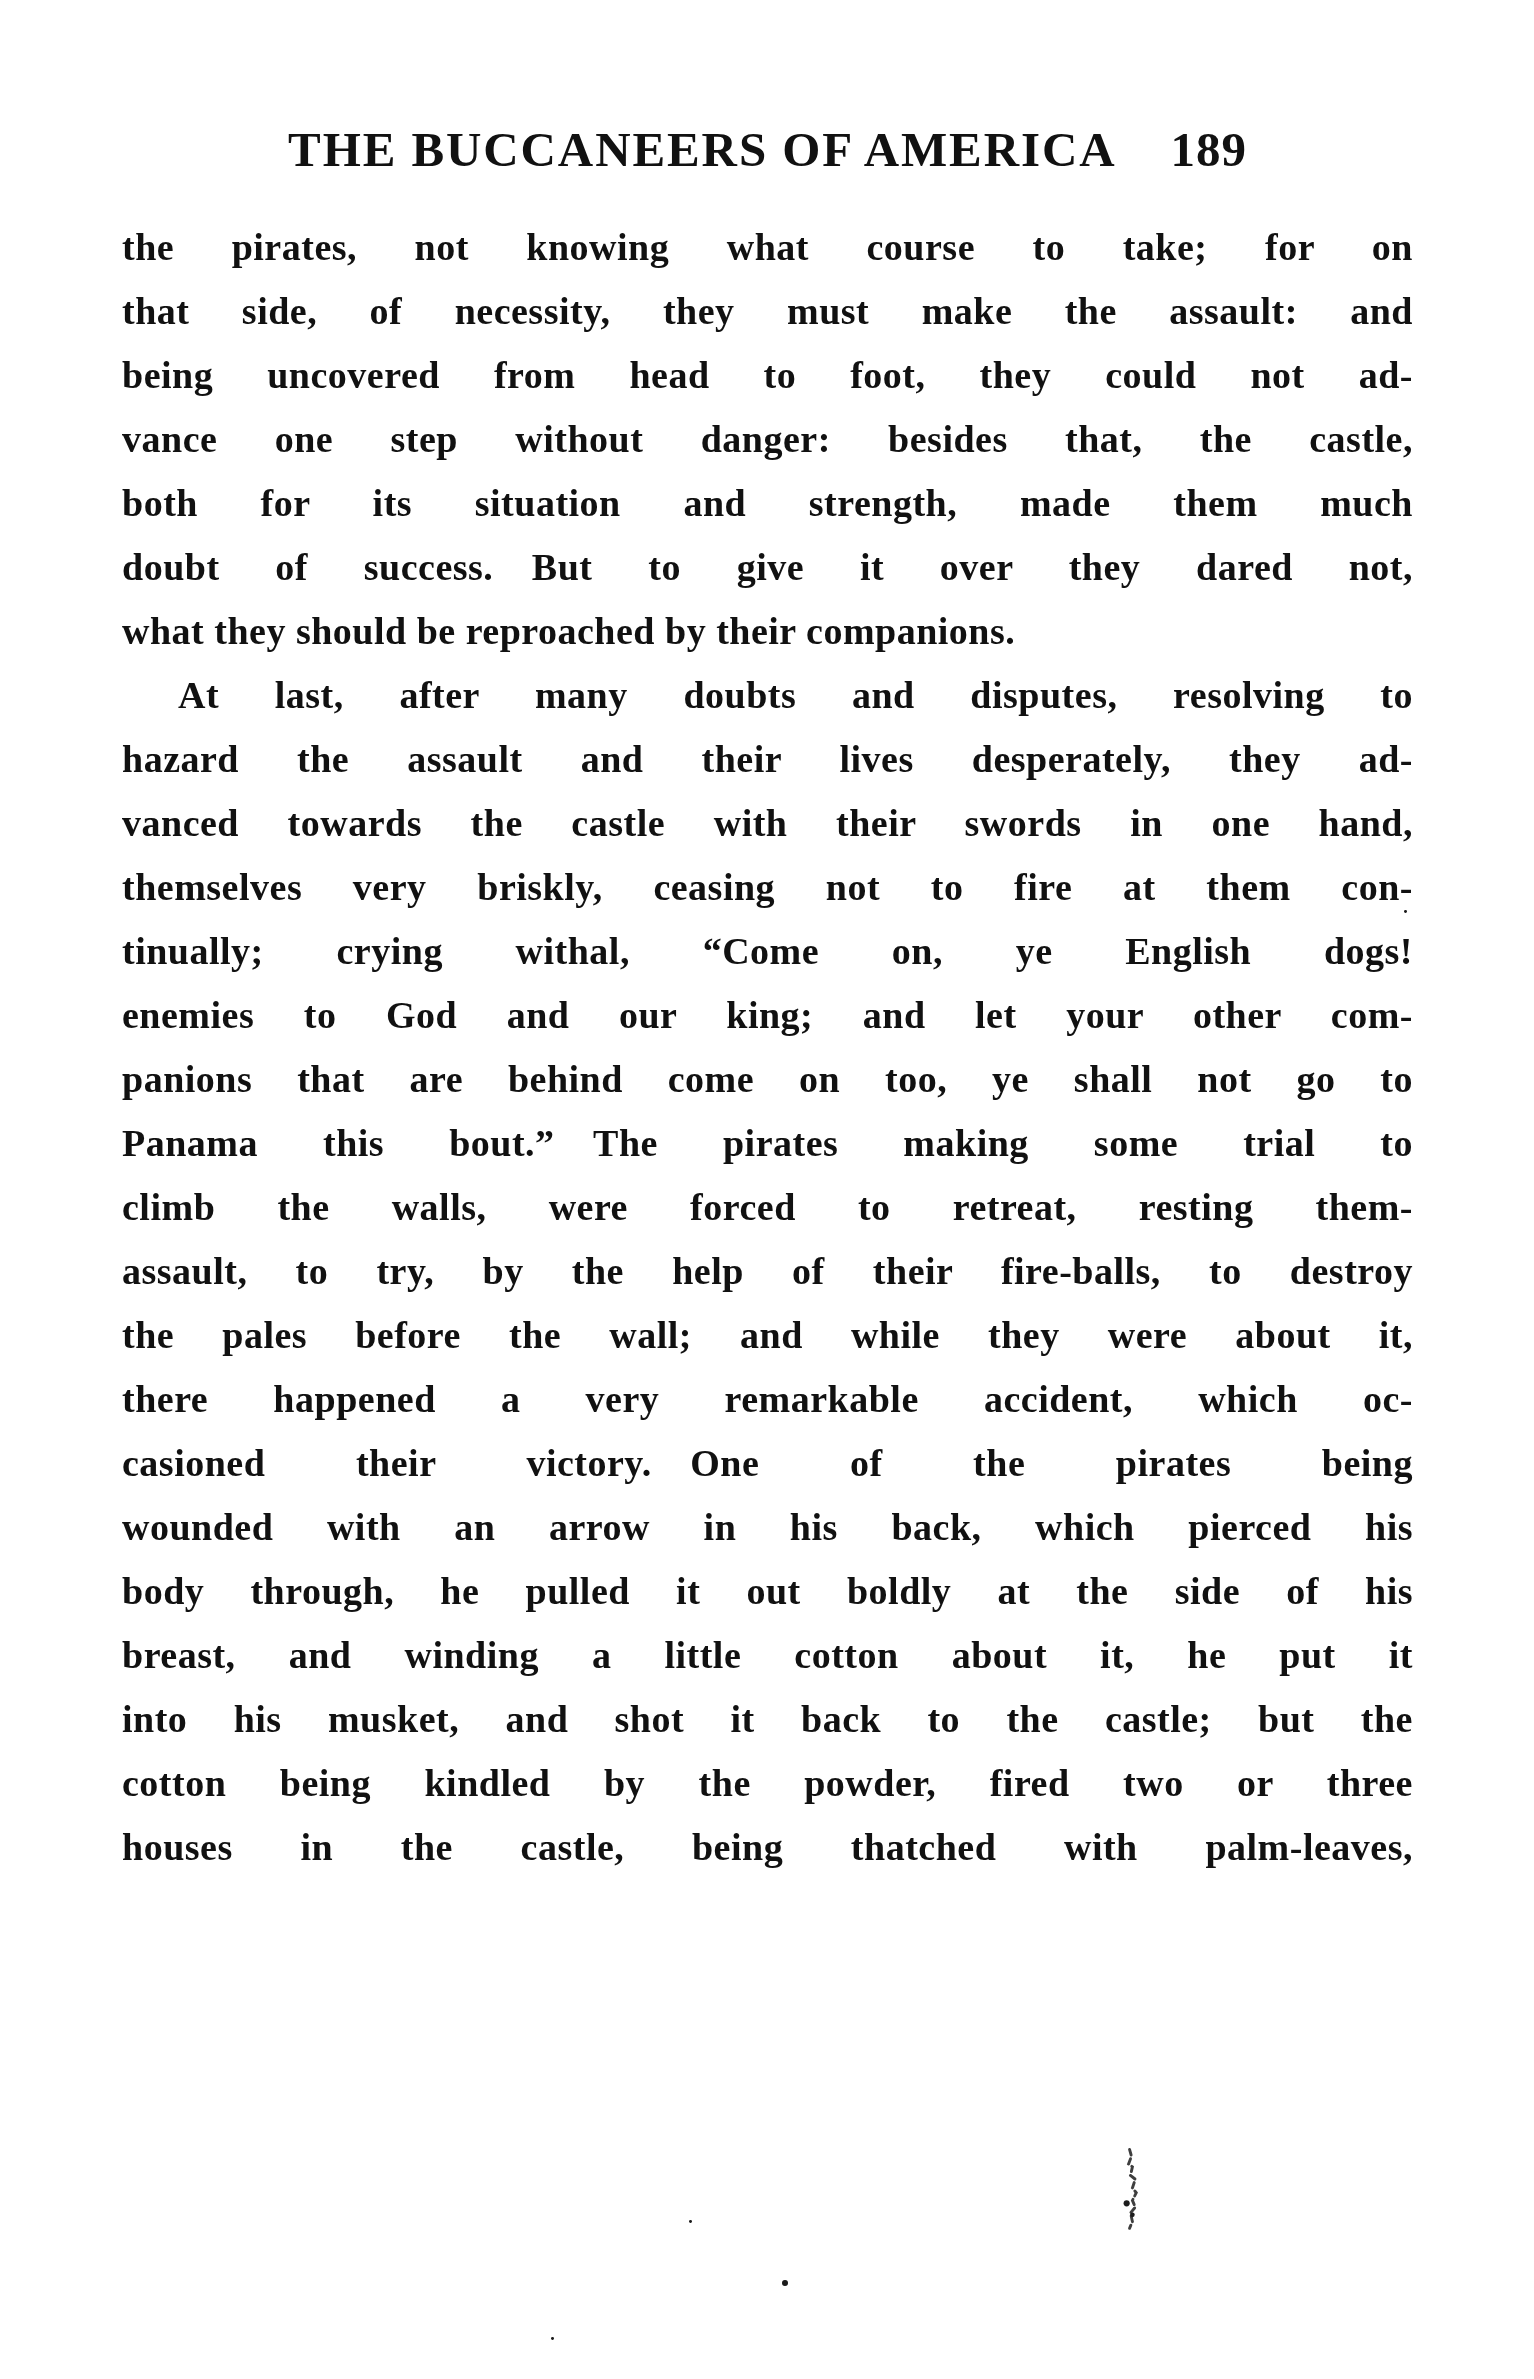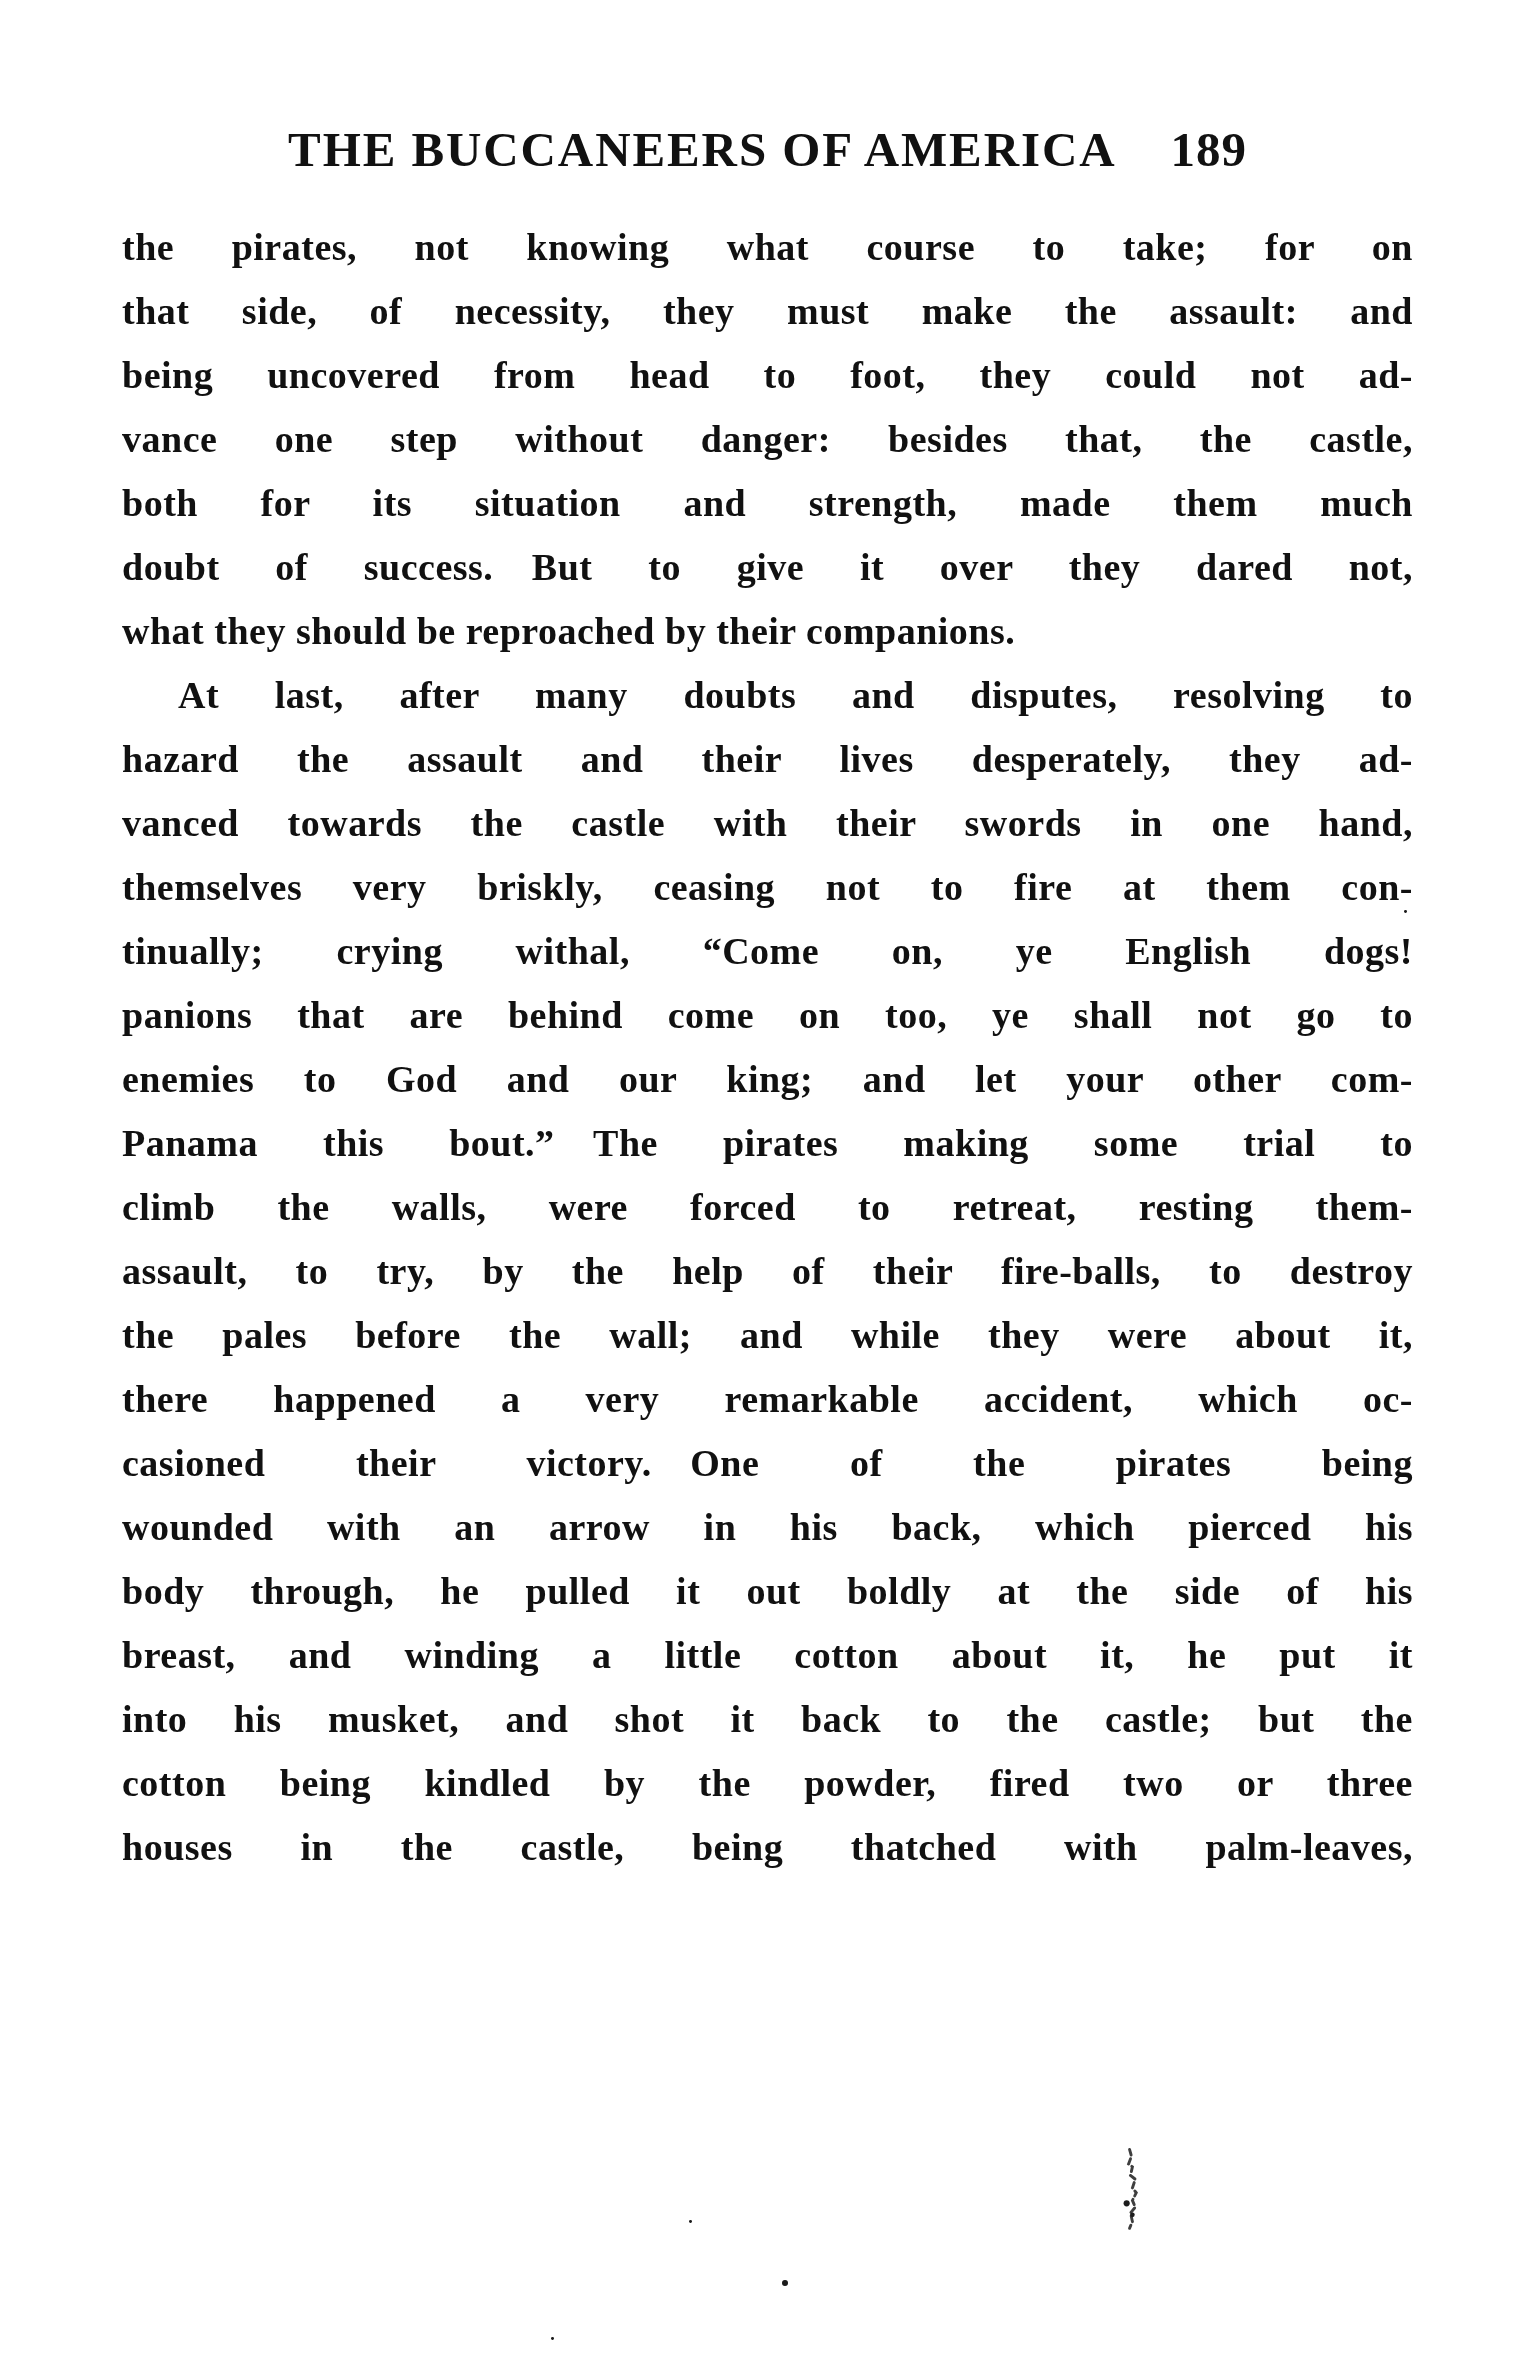--- a/index.html
+++ b/index.html
@@ -81,22 +81,22 @@
     <div class="line">being uncovered from head to foot, they could not ad-</div>
     <div class="line">vance one step without danger: besides that, the castle,</div>
     <div class="line">both for its situation and strength, made them much</div>
     <div class="line">doubt of success. But to give it over they dared not,</div>
     <div class="line para-end">what they should be reproached by their companions.</div>
     <div class="line indent">At last, after many doubts and disputes, resolving to</div>
     <div class="line">hazard the assault and their lives desperately, they ad-</div>
     <div class="line">vanced towards the castle with their swords in one hand,</div>
     <div class="line">themselves very briskly, ceasing not to fire at them con-</div>
     <div class="line">tinually; crying withal, “Come on, ye English dogs!</div>
+    <div class="line">enemies to God and our king; and let your other com-</div>
     <div class="line">panions that are behind come on too, ye shall not go to</div>
-    <div class="line">enemies to God and our king; and let your other com-</div>
     <div class="line">Panama this bout.” The pirates making some trial to</div>
     <div class="line">climb the walls, were forced to retreat, resting them-</div>
     <div class="line">assault, to try, by the help of their fire-balls, to destroy</div>
     <div class="line">the pales before the wall; and while they were about it,</div>
     <div class="line">there happened a very remarkable accident, which oc-</div>
     <div class="line">casioned their victory. One of the pirates being</div>
     <div class="line">wounded with an arrow in his back, which pierced his</div>
     <div class="line">body through, he pulled it out boldly at the side of his</div>
     <div class="line">breast, and winding a little cotton about it, he put it</div>
     <div class="line">into his musket, and shot it back to the castle; but the</div>

